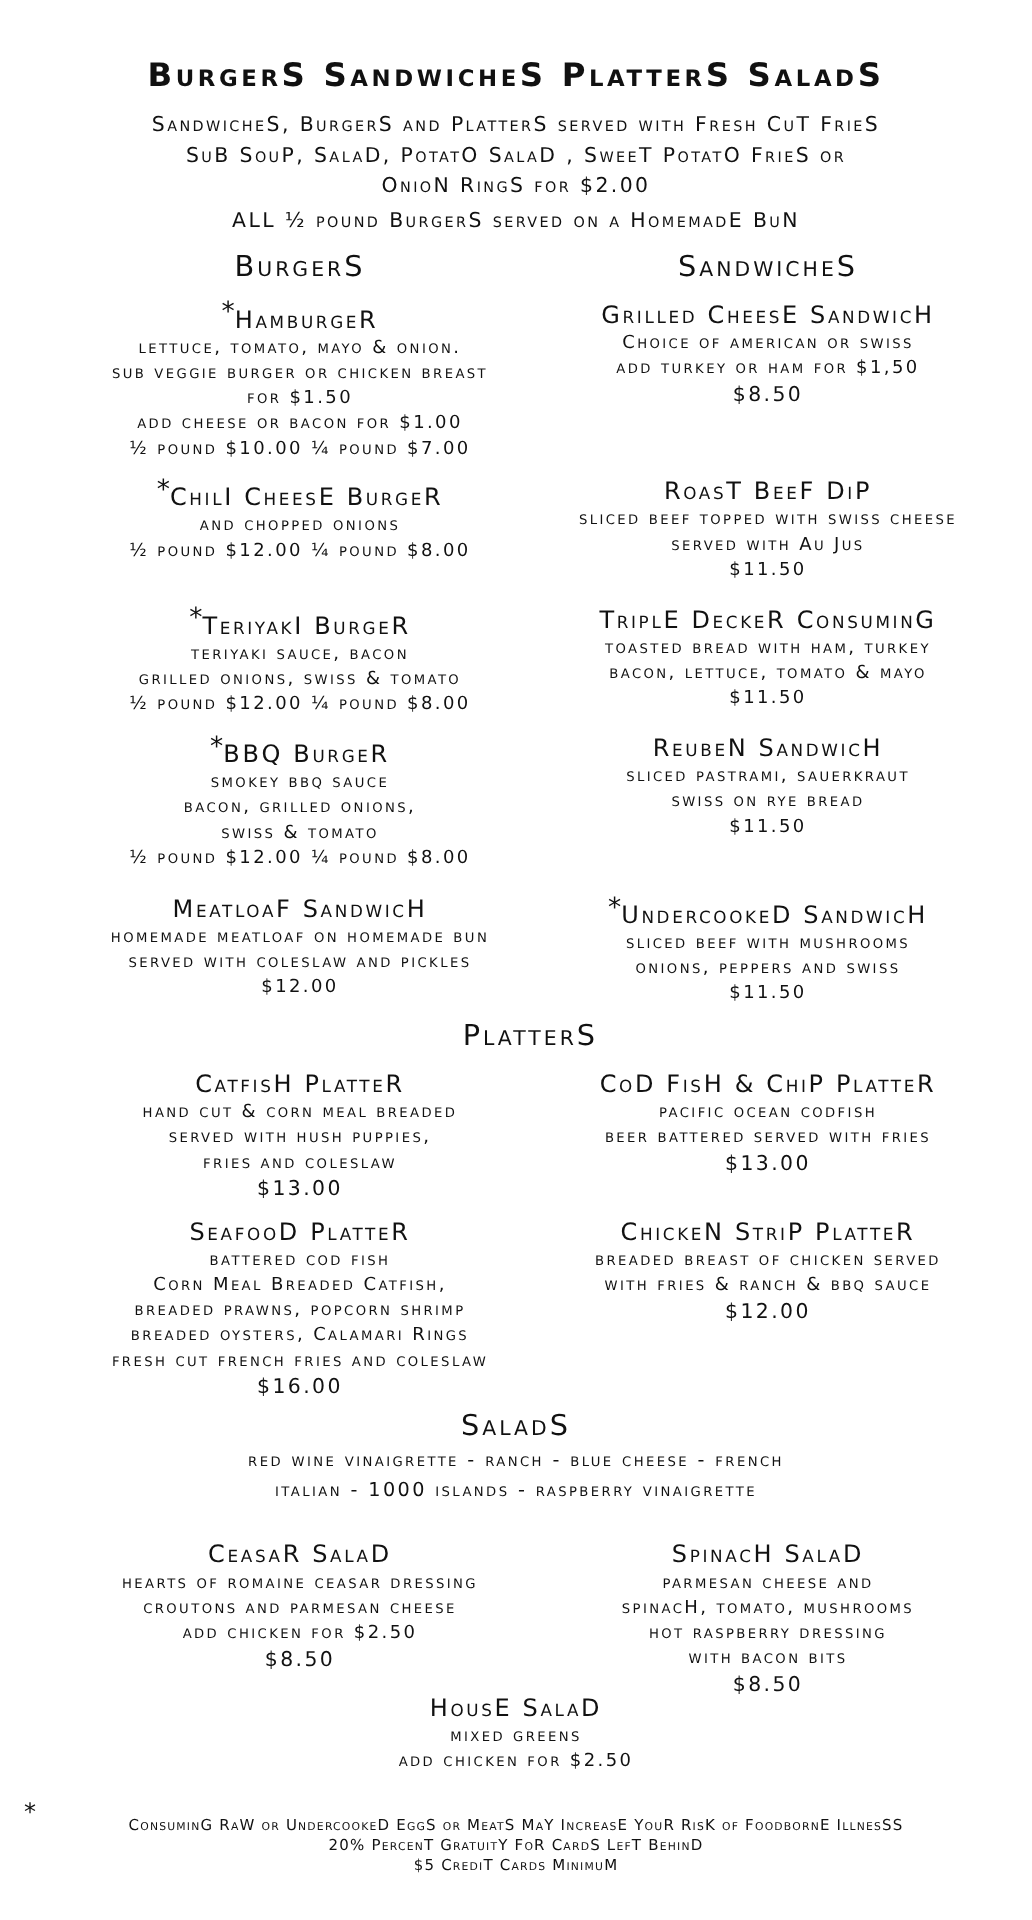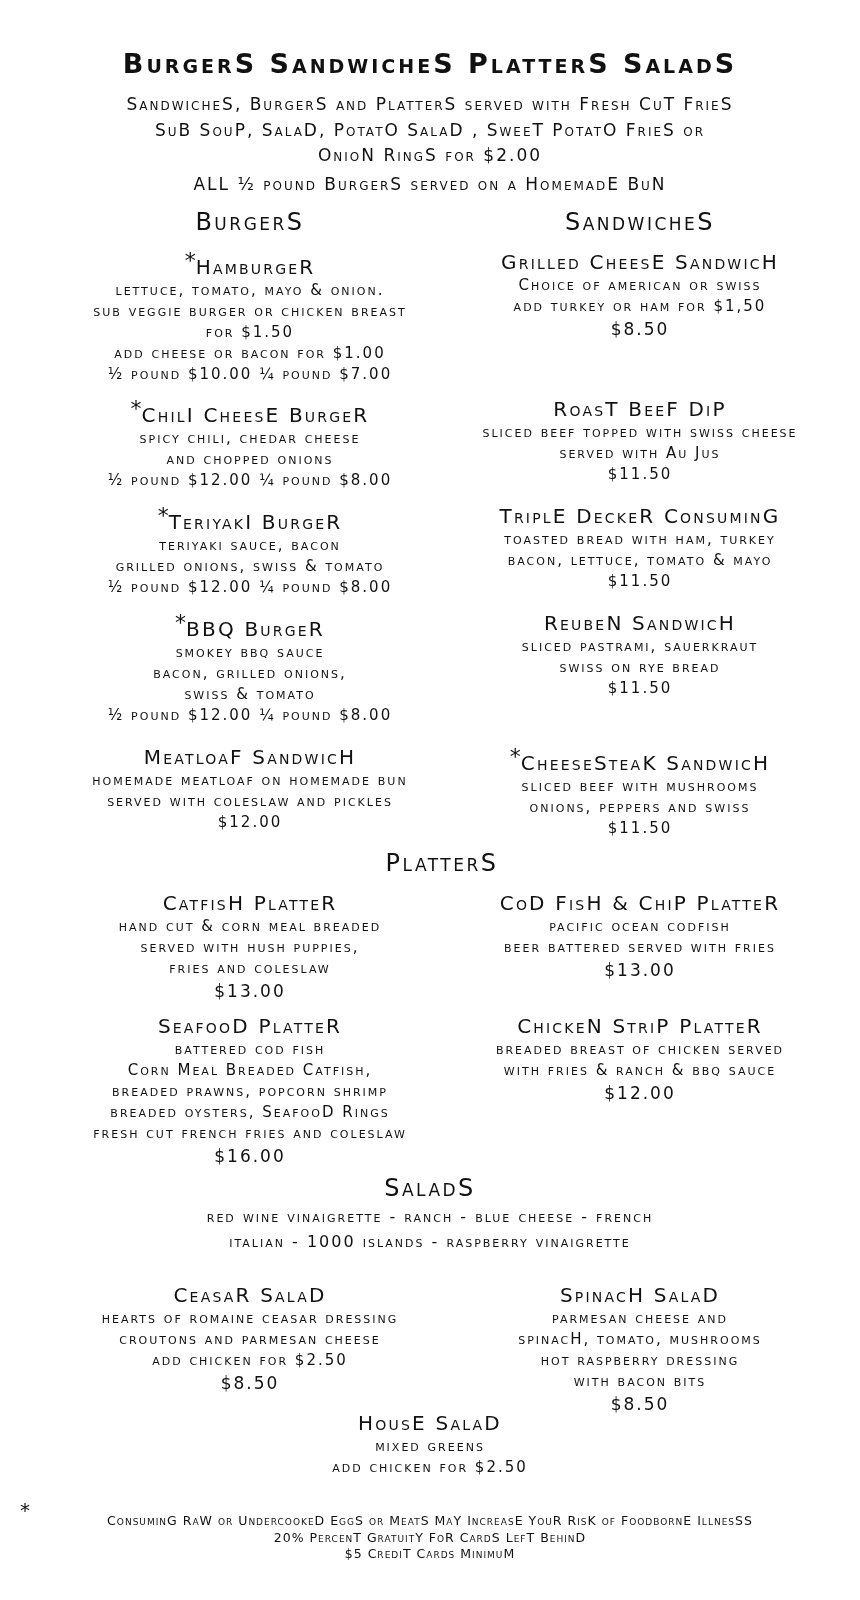--- a/index.html
+++ b/index.html
@@ -43,21 +43,20 @@
   <div class="item-name"><span class="star">*</span><span>HamburgeR</span></div>
   <div class="desc">lettuce, tomato, mayo &amp; onion.</div>
   <div class="desc">sub veggie burger or chicken breast</div>
   <div class="desc">for $1.50</div>
   <div class="desc">add cheese or bacon for $1.00</div>
   <div class="desc">½ pound $10.00  ¼ pound $7.00</div>
 </div>
 
 <div class="col col-left" style="top:396px;">
   <div class="item-name"><span class="star">*</span><span>ChilI CheesE BurgeR</span></div>
-  <div class="desc">spicy chili, chedar cheese</div>
   <div class="desc">and chopped onions</div>
   <div class="desc">½ pound $12.00  ¼ pound $8.00</div>
 </div>
 
 <div class="col col-left" style="top:503px;">
   <div class="item-name"><span class="star">*</span><span>TeriyakI BurgeR</span></div>
   <div class="desc">teriyaki sauce, bacon</div>
   <div class="desc">grilled onions, swiss &amp; tomato</div>
   <div class="desc">½ pound $12.00  ¼ pound $8.00</div>
 </div>
@@ -99,21 +98,21 @@
 </div>
 
 <div class="col col-right" style="top:610px;">
   <div class="item-name">ReubeN SandwicH</div>
   <div class="desc">sliced pastrami, sauerkraut</div>
   <div class="desc">swiss on rye bread</div>
   <div class="desc">$11.50</div>
 </div>
 
 <div class="col col-right" style="top:744px;">
-  <div class="item-name"><span class="star">*</span><span>CheeseSteaK SandwicH</span></div>
+  <div class="item-name"><span class="star">*</span><span>UndercookeD SandwicH</span></div>
   <div class="desc">sliced beef with mushrooms</div>
   <div class="desc">onions, peppers and swiss</div>
   <div class="desc">$11.50</div>
 </div>
 
 <h2 class="abs sec-title" style="top:849px;padding-left:12px;">PlatterS</h2>
 
 <div class="col col-left" style="top:890px;">
   <div class="item-name">CatfisH PlatteR</div>
   <div class="desc">hand cut &amp; corn meal breaded</div>
@@ -127,21 +126,21 @@
   <div class="desc">pacific ocean codfish</div>
   <div class="desc">beer battered served with fries</div>
   <div class="price">$13.00</div>
 </div>
 
 <div class="col col-left" style="top:1013px;">
   <div class="item-name">SeafooD PlatteR</div>
   <div class="desc">battered cod fish</div>
   <div class="desc keep">Corn Meal Breaded Catfish,</div>
   <div class="desc">breaded prawns, popcorn shrimp</div>
-  <div class="desc keep">breaded oysters, SeafooD Rings</div>
+  <div class="desc keep">breaded oysters, Calamari Rings</div>
   <div class="desc">fresh cut french fries and coleslaw</div>
   <div class="price">$16.00</div>
 </div>
 
 <div class="col col-right" style="top:1013px;">
   <div class="item-name">ChickeN StriP PlatteR</div>
   <div class="desc">breaded breast of chicken served</div>
   <div class="desc">with fries &amp; ranch &amp; BBQ sauce</div>
   <div class="price">$12.00</div>
 </div>

